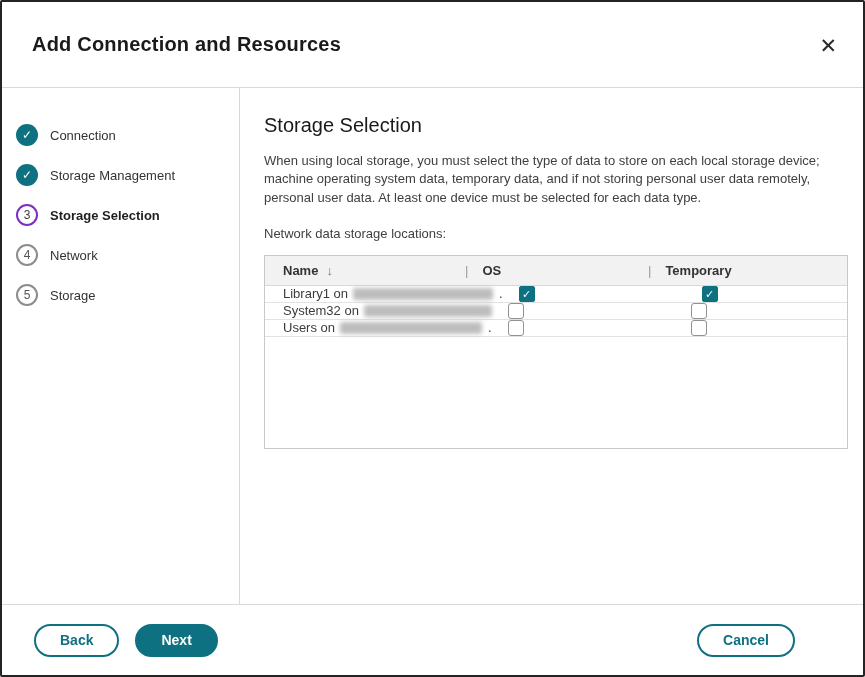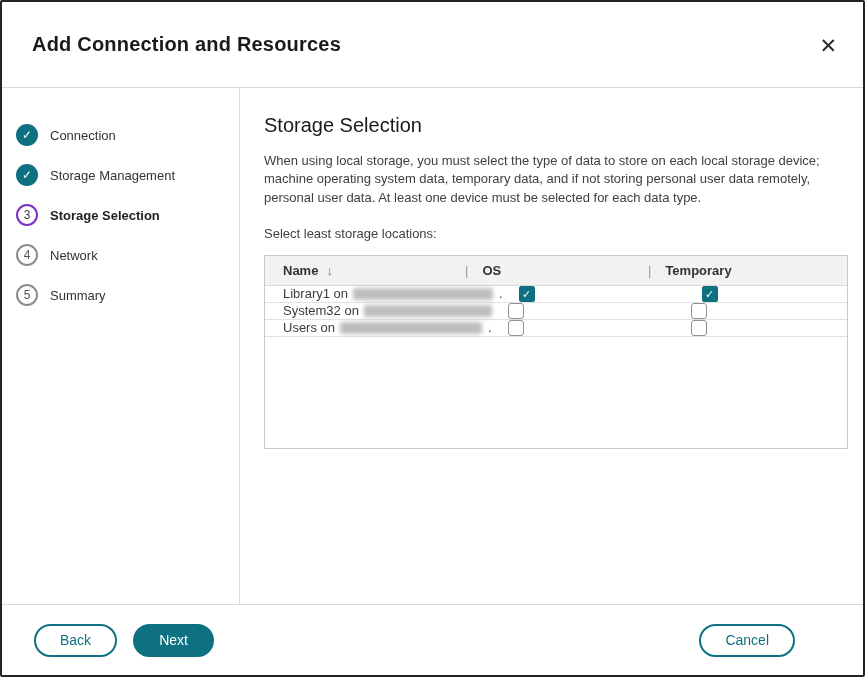--- a/index.html
+++ b/index.html
@@ -97,21 +97,21 @@
   
   .ftr {
     flex:0 0 71px;
     border-top:1px solid #d9d9d9;
     display:flex; align-items:center;
     padding:0 68px 0 32px;
   }
   .btn {
     height:33px; border-radius:17px;
     font-family:"Liberation Sans", sans-serif;
-    font-size:14px; font-weight:normal;
+    font-size:14px; font-weight:bold;
     display:inline-flex; align-items:center; justify-content:center;
     cursor:pointer; padding:4px 24px;
   }
   .btn.outline { background:#fff; border:2px solid var(--teal); color:var(--teal); }
   .btn.solid   { background:var(--teal); border:2px solid var(--teal); color:#fff; margin-left:16px; }
   .spacer { flex:1 1 auto; }
 </style>
 </head>
 <body>
 
@@ -136,28 +136,28 @@
         <div class="step">
           <span class="step-circle current">3</span>
           <span class="step-label current">Storage Selection</span>
         </div>
         <div class="step">
           <span class="step-circle pending">4</span>
           <span class="step-label">Network</span>
         </div>
         <div class="step">
           <span class="step-circle pending">5</span>
-          <span class="step-label">Summary</span>
+          <span class="step-label">Storage</span>
         </div>
       </div>
 
     <div class="content">
       <h2>Storage Selection</h2>
       <p class="desc">When using local storage, you must select the type of data to store on each local storage device; machine operating system data, temporary data, and if not storing personal user data remotely, personal user data. At least one device must be selected for each data type.</p>
-      <p class="select-label">Select least storage locations:</p>
+      <p class="select-label">Network data storage locations:</p>
 
       <div class="table">
         <div class="thead">
             <div class="hcell col0">
               <span class="hlabel">Name</span>
               <span class="sort">↓</span>
             </div>
             <div class="hcell col1">
               <span class="pipe">|</span>
               <span class="hlabel">OS</span>

